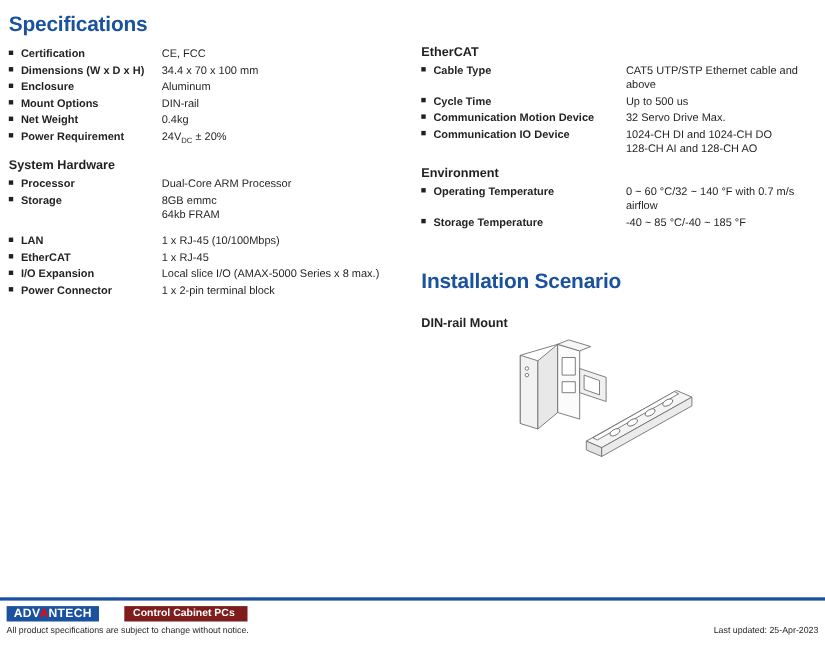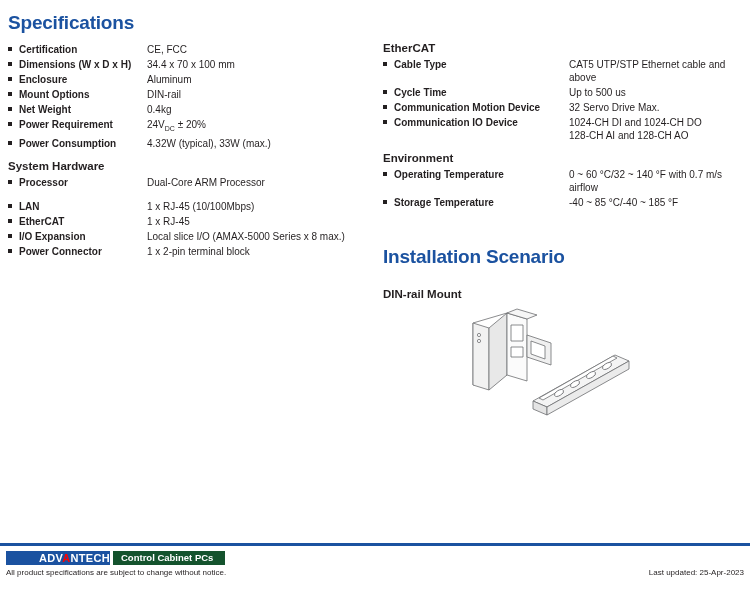--- a/index.html
+++ b/index.html
@@ -99,35 +99,35 @@
     background: #1b52a0;
   }
   .footer {
     position: absolute;
     left: 0; top: 551px;
     width: 750px;
   }
   .logo {
     position: absolute;
     left: 6px; top: 0;
-    width: 104px; height: 14px;
+    width: 84px; height: 14px;
     background: #1b52a0;
     color: #ffffff;
     font-size: 11px;
     font-weight: bold;
     letter-spacing: 0.3px;
-    text-align: right;
+    text-align: center;
     line-height: 14px;
   }
   .logo .accent { color: #ff0000; }
   .cat-tab {
     position: absolute;
     left: 113px; top: 0;
     height: 14px;
-    background: #14532d;
+    background: #7f1d1d;
     color: #ffffff;
     font-size: 9.5px;
     font-weight: bold;
     line-height: 14px;
     padding: 0 12px 0 8px;
   }
   .disclaimer {
     position: absolute;
     left: 6px; top: 17px;
     font-size: 8px;
@@ -175,37 +175,40 @@
         <tr>
           <td class="bullet"><span class="sq"></span></td>
           <td class="label lcol-label">Net Weight</td>
           <td class="value">0.4kg</td>
         </tr>
         <tr>
           <td class="bullet"><span class="sq"></span></td>
           <td class="label lcol-label">Power Requirement</td>
           <td class="value">24V<sub>DC</sub> ± 20%</td>
         </tr>
-        <tr>
-          <td class="bullet"><span class="sq"></span></td>
-          <td class="label lcol-label">Power Consumption</td>
-          <td class="value">4.32W (typical), 33W (max.)</td>
-        </tr>
       </tbody>
         </table>
     </div>
 
     <div class="group">
       <div class="group-head">System Hardware</div>
       <table class="spec">
         <tbody>
             <tr>
           <td class="bullet"><span class="sq"></span></td>
           <td class="label lcol-label">Processor</td>
           <td class="value">Dual-Core ARM Processor</td>
+        </tr>
+        <tr>
+          <td class="bullet"><span class="sq"></span></td>
+          <td class="label lcol-label">Storage</td>
+          <td class="value">
+            <span class="val-line">8GB emmc</span>
+            <span class="val-line">64kb FRAM</span>
+          </td>
         </tr>
       </tbody>
         </table>
     </div>
 
     <div class="group">
       <table class="spec">
         <tbody>
             <tr>
           <td class="bullet"><span class="sq"></span></td>

